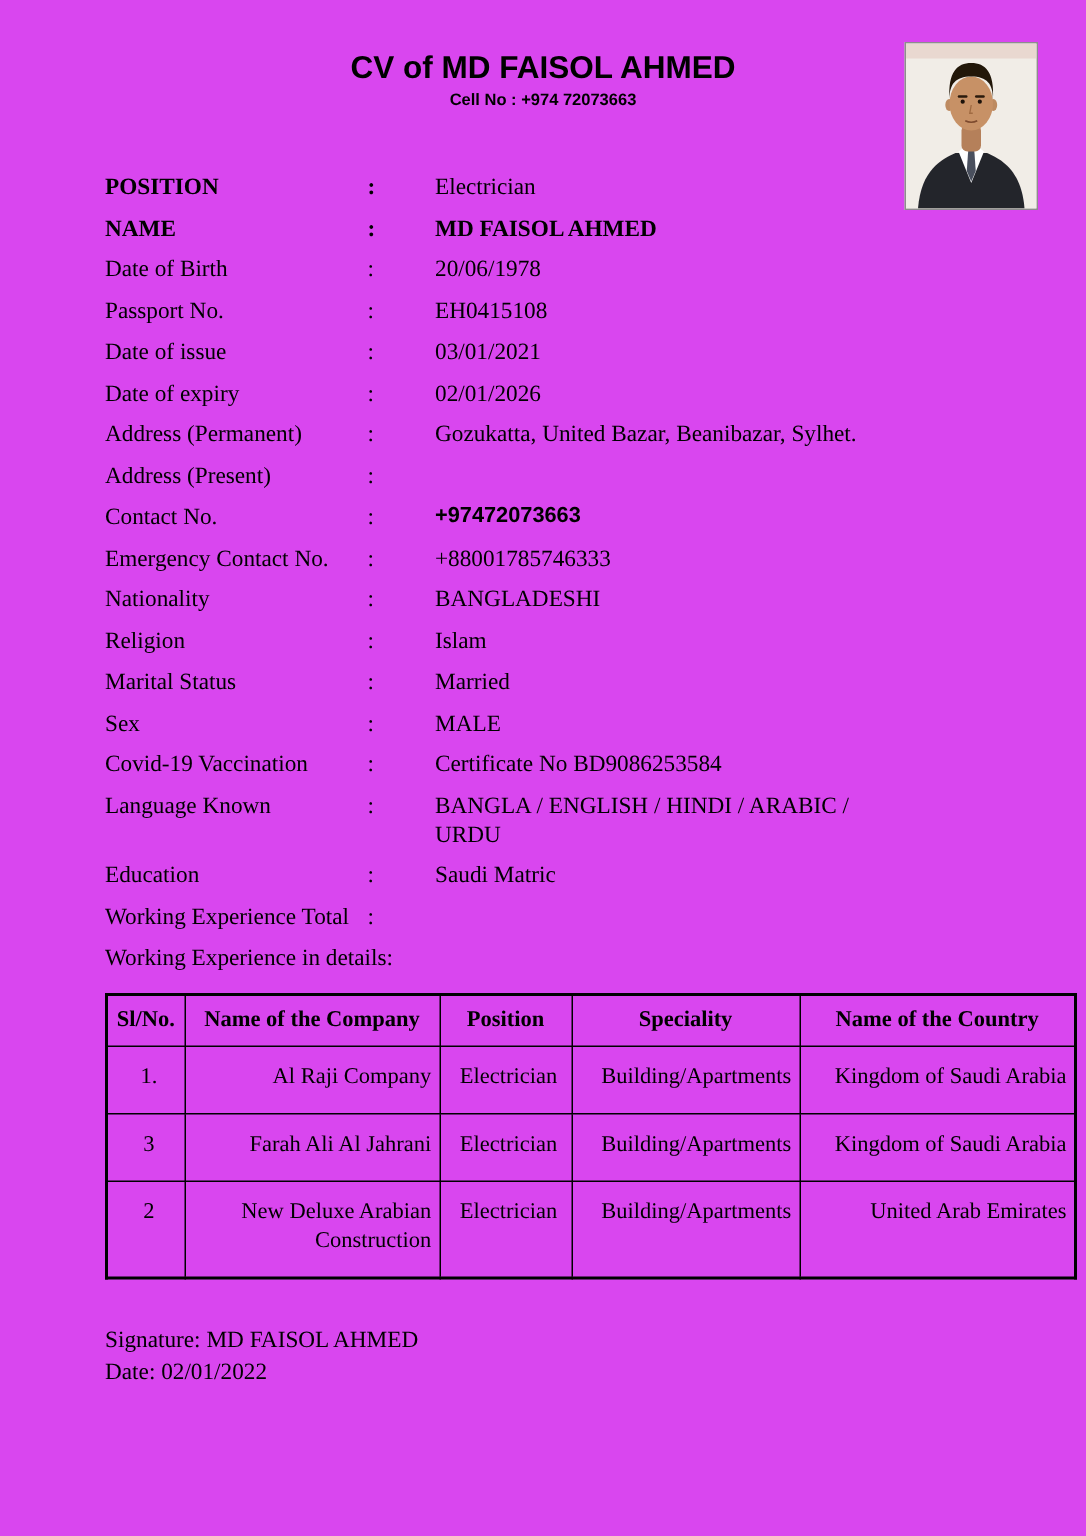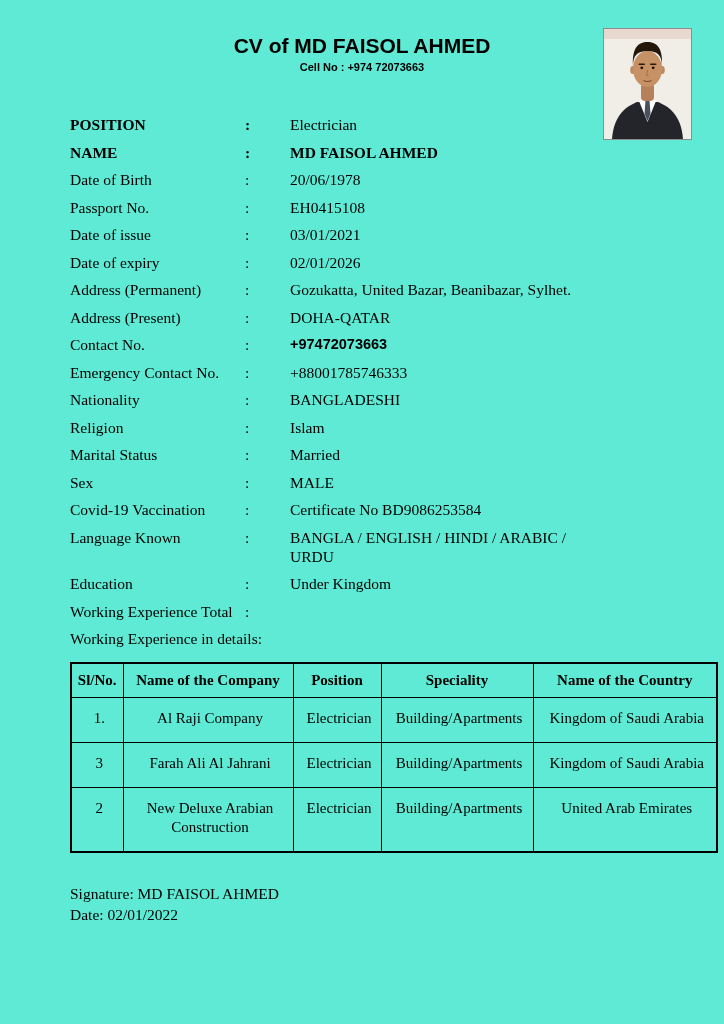--- a/index.html
+++ b/index.html
@@ -1,20 +1,20 @@
 <!DOCTYPE html>
 <html><head>
 <meta charset="utf-8">
 <style>
   html,body{margin:0;padding:0;background:#ffffff;}
   .page{
     position:relative;
     width:724px;
     height:1024px;
-    background:#5eead4;
+    background:#d946ef;
     color:#000000;
     font-family:"Liberation Serif", serif;
     overflow:hidden;
     box-sizing:border-box;
   }
   .header{ text-align:center; padding-top:34px; }
   .title{
     font-family:"Liberation Sans", sans-serif;
     font-weight:bold;
     font-size:21px;
@@ -72,21 +72,21 @@
   .exp-table th, .exp-table td{
     border:1px solid #000;
     vertical-align:top;
     box-sizing:border-box;
   }
   .exp-table th{
     font-weight:bold;
     text-align:center;
     padding:7px 3px;
   }
-  .exp-table td{ padding:11px 5px 14px 9px; text-align:center; }
+  .exp-table td{ padding:11px 5px 14px 9px; text-align:right; }
   .exp-table th:nth-child(1), .exp-table td:nth-child(1){ width:52px; text-align:center; }
   .exp-table th:nth-child(2), .exp-table td:nth-child(2){ width:170px; }
   .exp-table th:nth-child(3), .exp-table td:nth-child(3){ width:88px; text-align:center; }
   .exp-table th:nth-child(4), .exp-table td:nth-child(4){ width:152px; }
   .exp-table th:nth-child(5), .exp-table td:nth-child(5){ width:184px;margin-left:32px; }
   .footer{ margin-top:30px; font-size:15.5px; line-height:21px; }
 </style>
 </head>
 <body>
 
@@ -161,21 +161,20 @@
           <span class="field-value">02/01/2026</span>
         </div>
         <div class="field-row">
           <span class="field-label">Address (Permanent)</span>
           <span class="field-colon">:</span>
           <span class="field-value">Gozukatta, United Bazar, Beanibazar, Sylhet.</span>
         </div>
         <div class="field-row">
           <span class="field-label">Address (Present)</span>
           <span class="field-colon">:</span>
-          <span class="field-value">DOHA-QATAR</span>
         </div>
         <div class="field-row">
           <span class="field-label">Contact No.</span>
           <span class="field-colon">:</span>
           <span class="field-value sans">+97472073663</span>
         </div>
         <div class="field-row">
           <span class="field-label">Emergency Contact No.</span>
           <span class="field-colon">:</span>
           <span class="field-value">+88001785746333</span>
@@ -206,21 +205,21 @@
           <span class="field-value">Certificate No BD9086253584</span>
         </div>
         <div class="field-row">
           <span class="field-label">Language Known</span>
           <span class="field-colon">:</span>
           <span class="field-value">BANGLA / ENGLISH / HINDI / ARABIC / URDU</span>
         </div>
         <div class="field-row">
           <span class="field-label">Education</span>
           <span class="field-colon">:</span>
-          <span class="field-value">Under Kingdom</span>
+          <span class="field-value">Saudi Matric</span>
         </div>
         <div class="field-row">
           <span class="field-label">Working Experience Total</span>
           <span class="field-colon">:</span>
         </div>
       </div>
     <div class="details-heading">Working Experience in details:</div>
 
     <table class="exp-table">
       <thead>

